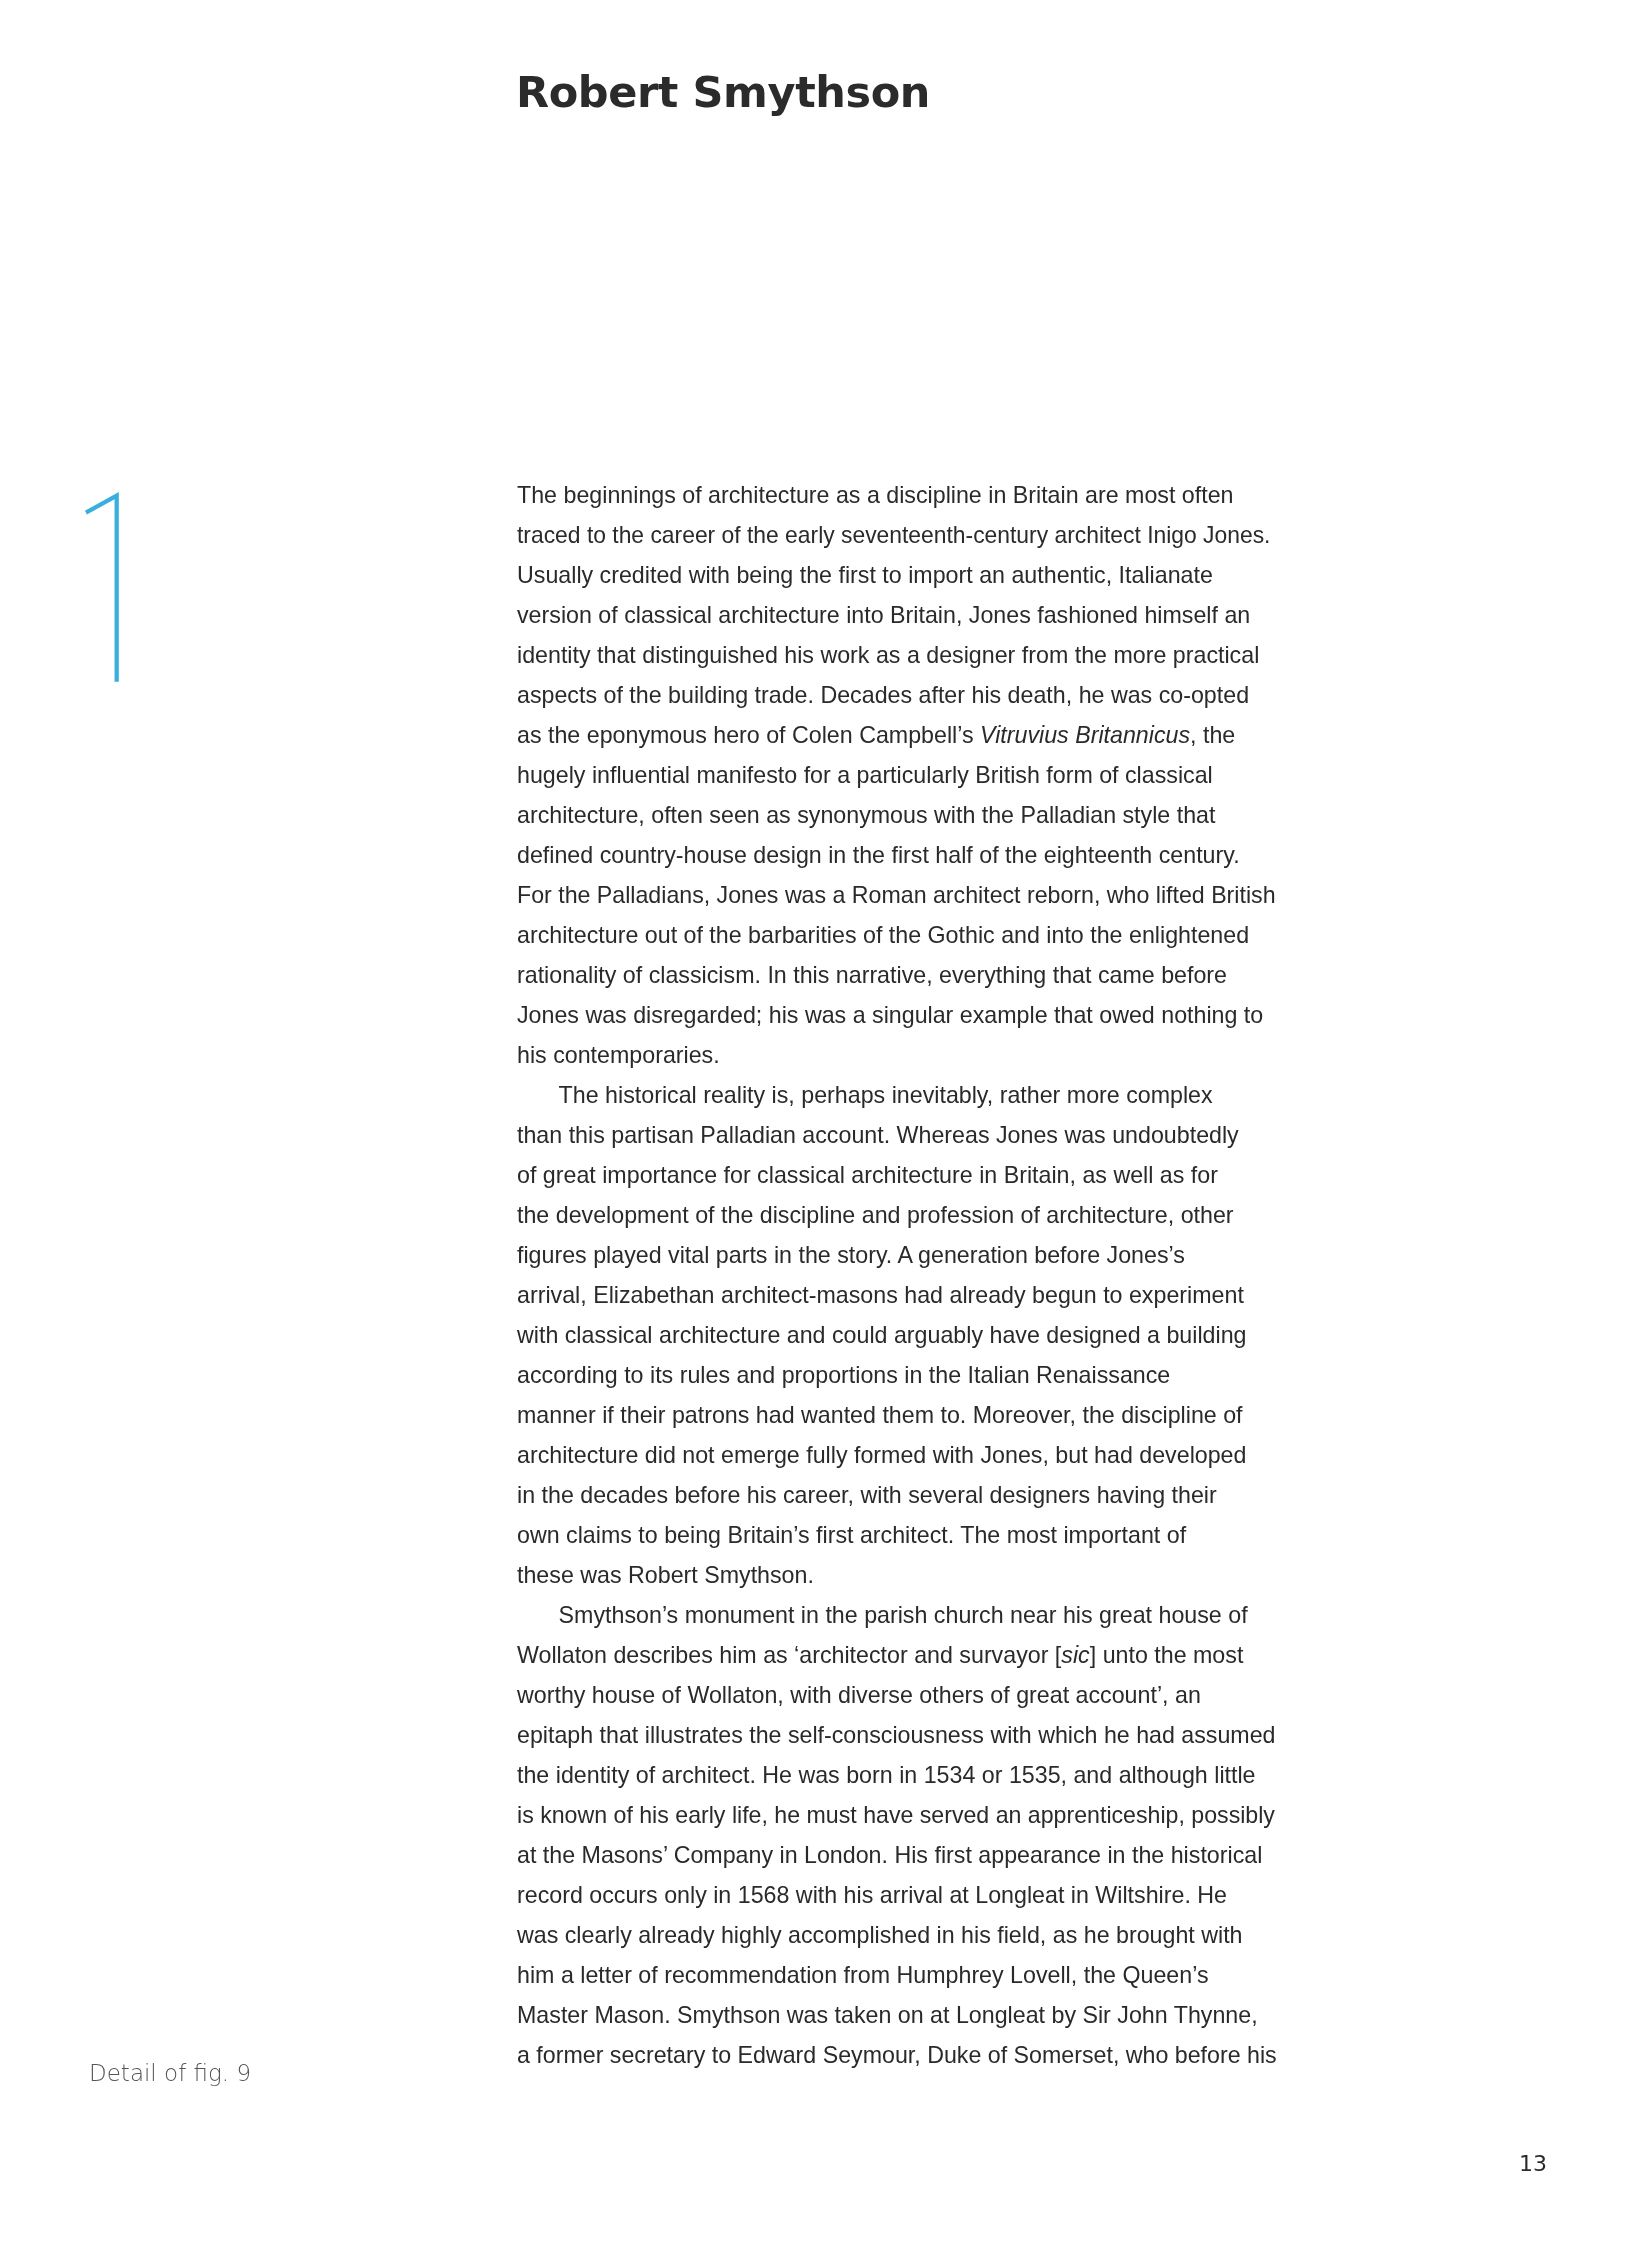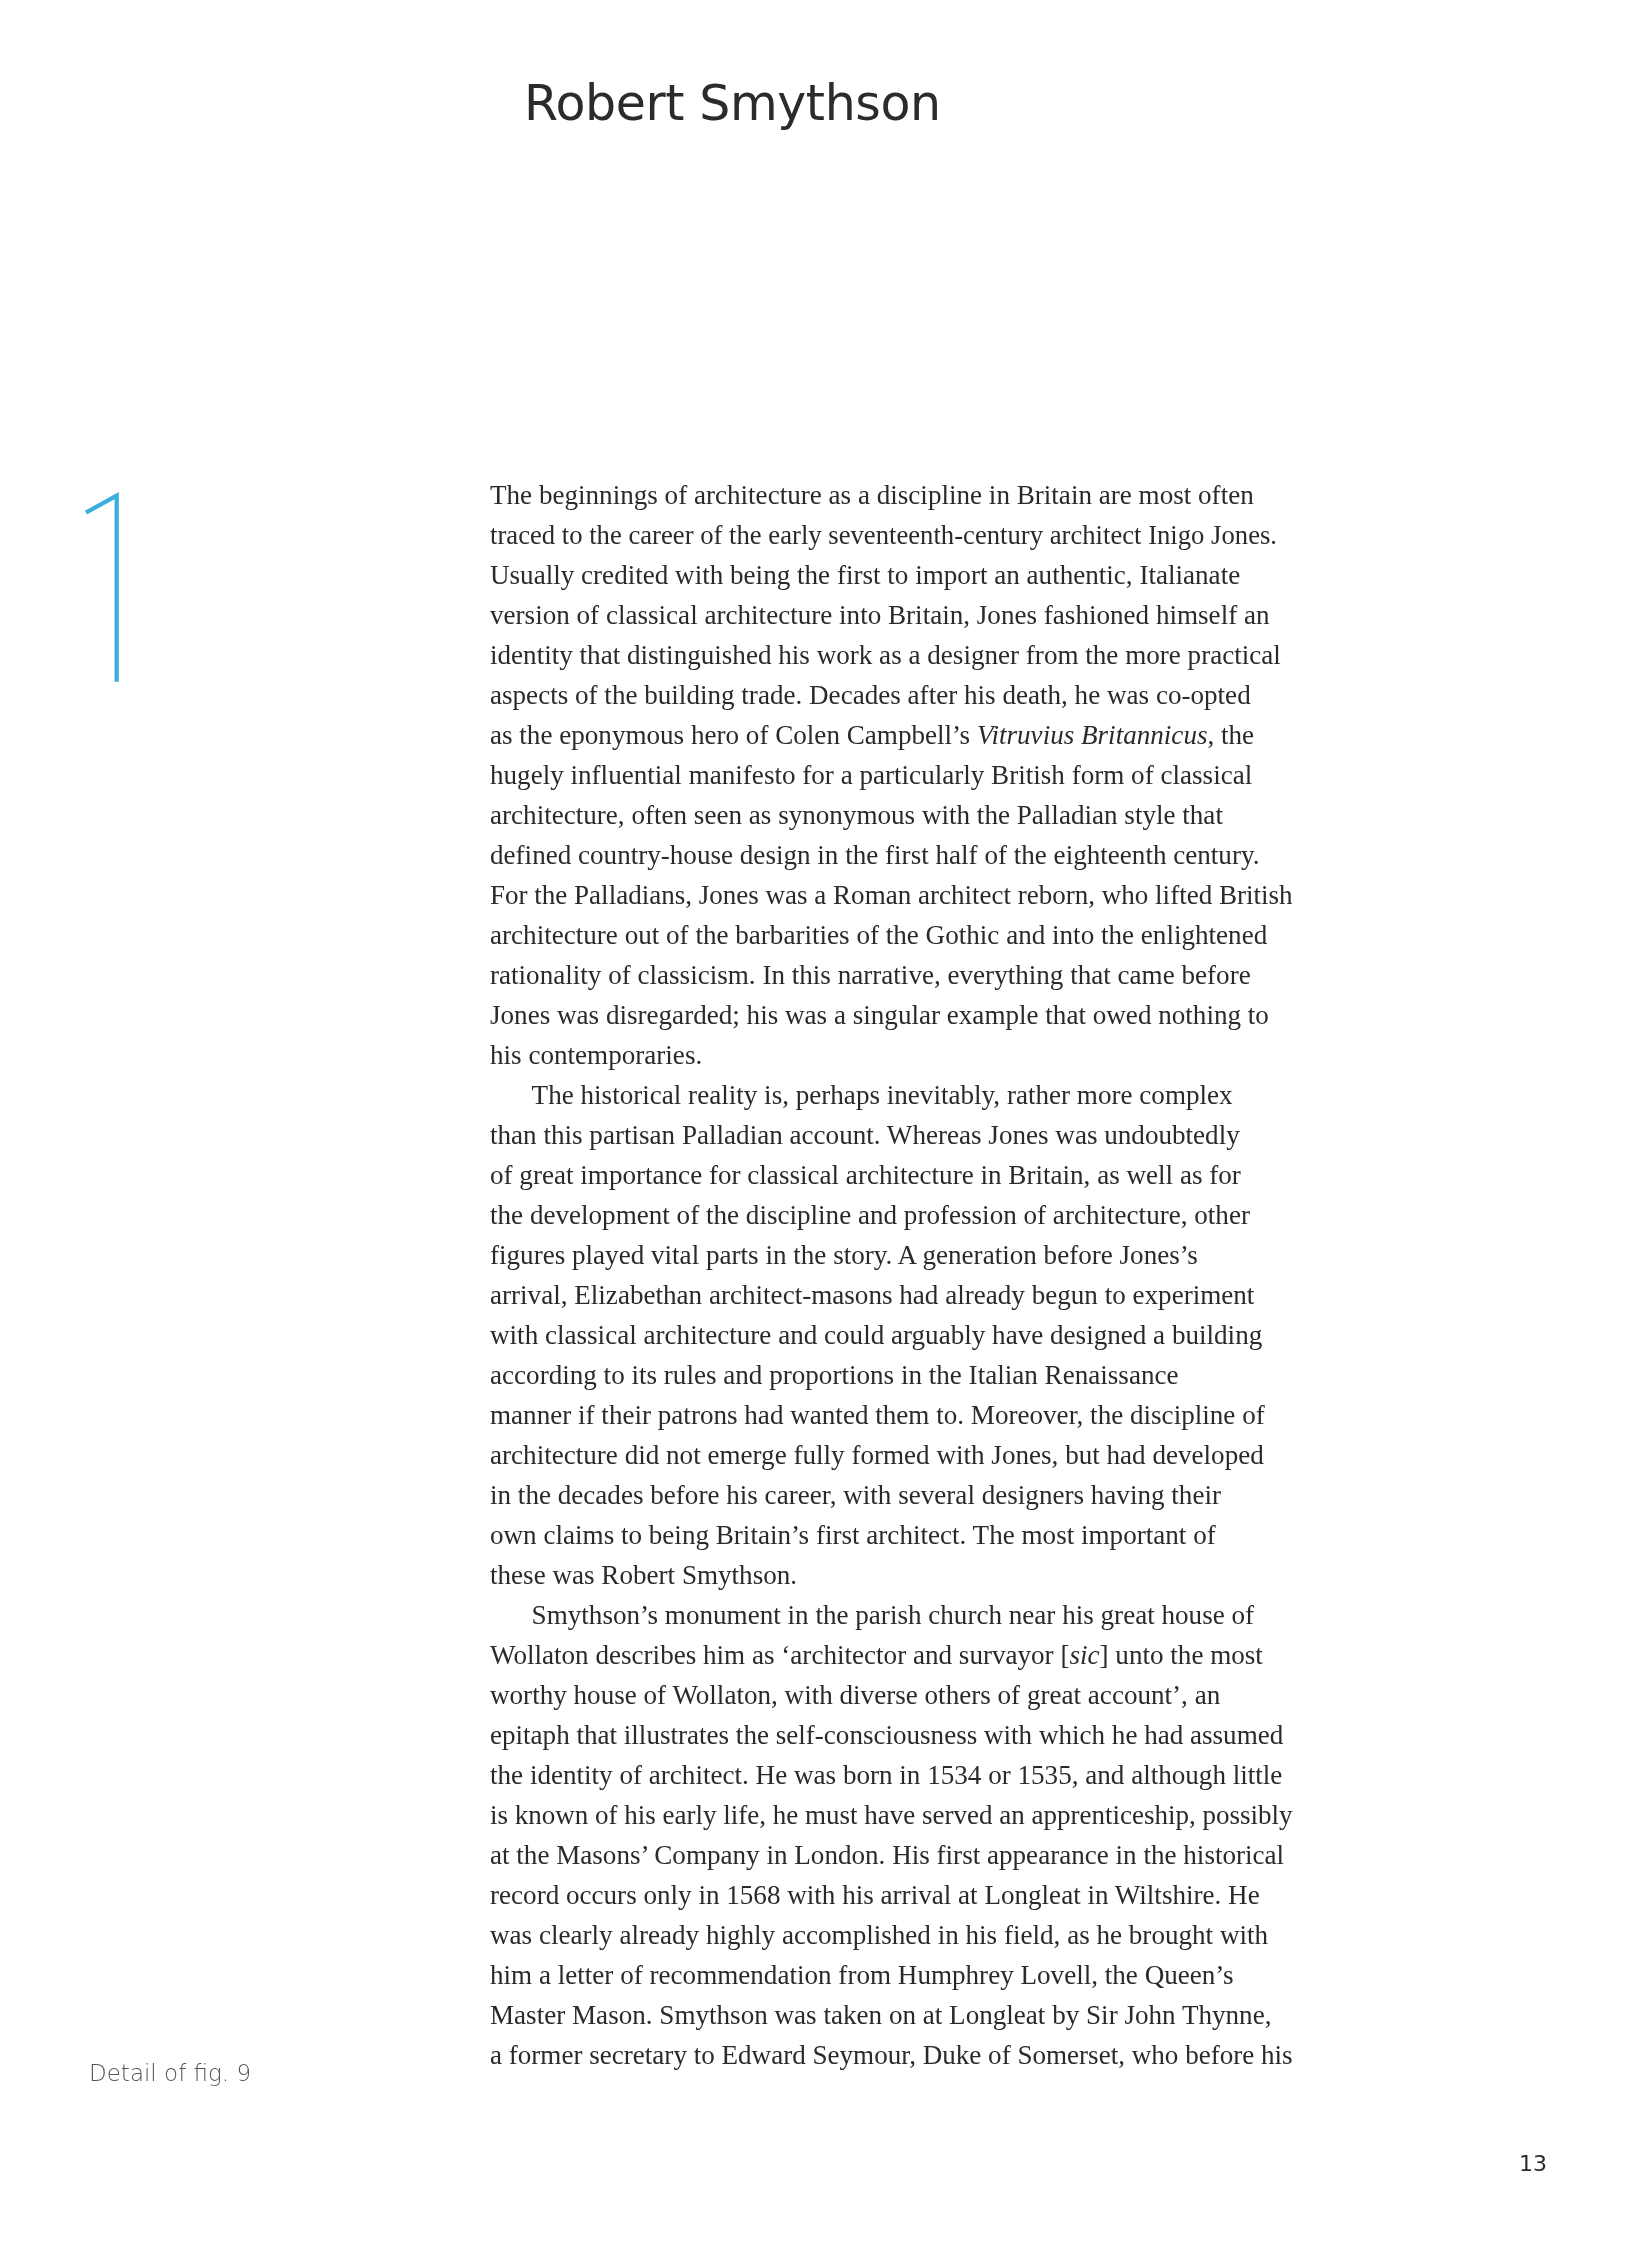--- a/index.html
+++ b/index.html
@@ -1,19 +1,19 @@
 <!DOCTYPE html>
 <html style="font-size:13.7px"><head>
 <meta charset="utf-8">
 <style>
   html, body { margin:0; padding:0; }
   body { width:1625px; height:2261px; background:#ffffff; position:relative; overflow:hidden; }
-  .title { position:absolute; left:516px; top:67px; font-family:"DejaVu Sans", sans-serif; font-weight:normal; font-size:49px; color:#2b2b2b; letter-spacing:-0.4px; margin:8px; }
+  .title { position:absolute; left:516px; top:67px; font-family:"DejaVu Sans", sans-serif; font-weight:bold; font-size:43px; color:#2b2b2b; letter-spacing:-0.4px; margin:0; }
   .chapter-num { position:absolute; left:79px; top:487px; width:60px; height:205px; }
-  .body { position:absolute; left:490px; top:475px; width:1058px; font-family:Liberation Serif, serif; font-size:28px; line-height:40px; color:#2a2a2a; }
+  .body { position:absolute; left:517px; top:475px; width:1058px; font-family:Liberation Sans, sans-serif; font-size:24px; line-height:40px; color:#2a2a2a; }
   .line { white-space:nowrap; display:block; transform-origin:left; }
   .indent { padding-left:43px; }
   .caption { position:absolute; left:89px; top:2060px; font-family:"DejaVu Sans", sans-serif; font-weight:300; font-size:23px; color:#555; }
   .pagenum { position:absolute; left:1519px; top:2151px; font-family:"DejaVu Sans", sans-serif; font-size:22px; color:#2a2a2a; }
   i { font-style:italic; }
 </style>
 </head>
 <body>
 
 <h1 class="title">Robert Smythson</h1>

